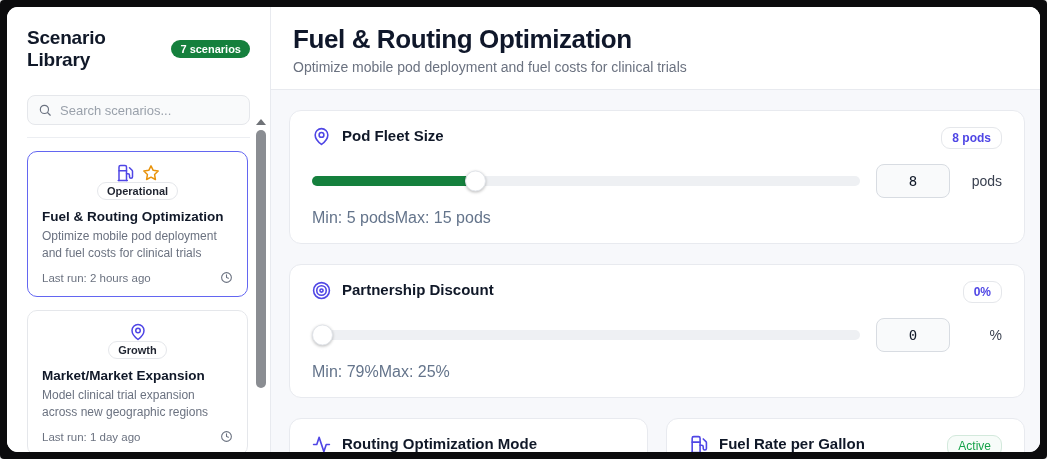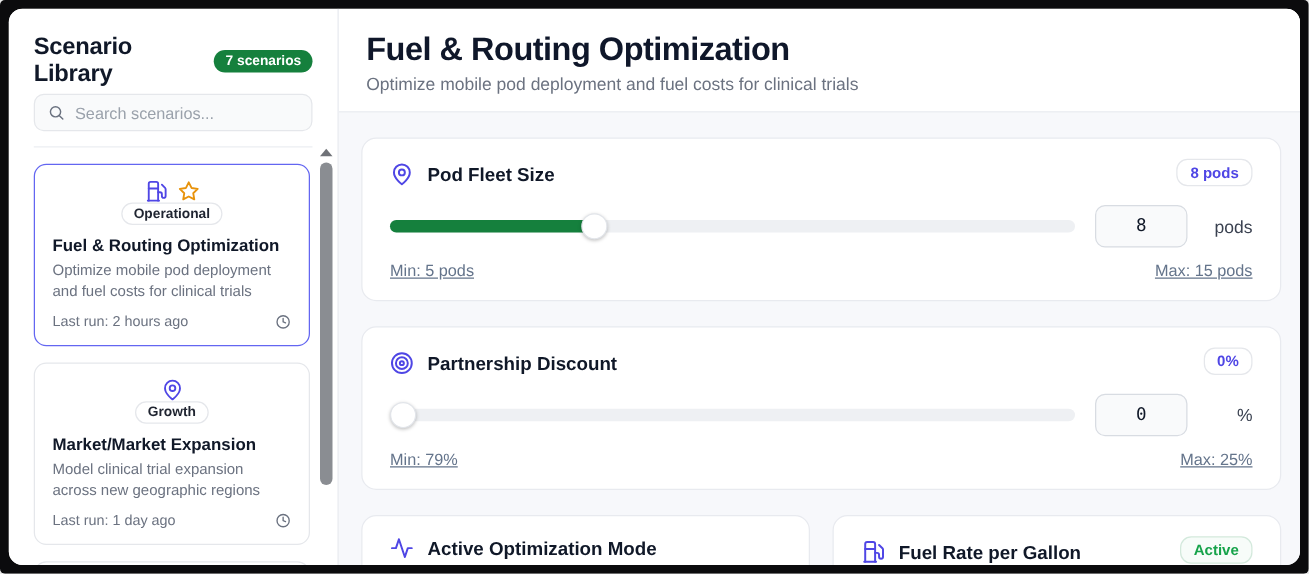--- a/index.html
+++ b/index.html
@@ -8,21 +8,21 @@
 
   .frame { width:1047px; height:459px; background:#0b0b0d; border-radius:4px; padding:7px; overflow:hidden; }
   .app { width:100%; height:100%; background:#ffffff; border-radius:11px; overflow:hidden; display:flex; }
 
   
   .sidebar { width:264px; min-width:264px; background:#ffffff; border-right:1px solid #e8eaef; position:relative; display:flex; flex-direction:column; }
   .sb-head { padding:20px 20px 0 20px; }
   .sb-title-row { display:flex; align-items:center; gap:9px; }
   .sb-title { font-size:19px; font-weight:700; color:#101828; letter-spacing:-0.2px; }
   .count-badge { background:#15803d; color:#ffffff; font-size:11px; font-weight:700; padding:3px 9px; border-radius:999px; white-space:nowrap; }
-  .search-box { margin-top:4px; height:30px; border:1px solid #e5e7eb; background:#f9fafb; border-radius:8px; display:flex; align-items:center; padding:0 10px; gap:8px; }
+  .search-box { margin-top:24px; height:30px; border:1px solid #e5e7eb; background:#f9fafb; border-radius:8px; display:flex; align-items:center; padding:0 10px; gap:8px; }
   .search-box svg { width:14px; height:14px; color:#6b7280; flex:none; }
   .search-input { border:none; outline:none; background:transparent; font-size:13px; color:#374151; width:100%; font-family:"Liberation Sans", sans-serif; }
   .search-input::placeholder { color:#9aa1ab; }
   .sb-divider { border-bottom:1px solid #eceef2; margin-top:12px; }
 
   .sb-list { flex:1; overflow:hidden; padding:13px 22px 0 20px; }
   .scen-card { border:1px solid #e5e7eb; border-radius:10px; padding:12px 14px; margin-bottom:13px; background:#fff; cursor:pointer; }
   .scen-card.selected { border:1.5px solid #6366f1; }
   .scen-head { display:flex; align-items:center; justify-content:space-between;flex-direction:column; }
   .scen-icons { display:flex; align-items:center; gap:8px; }
@@ -41,33 +41,33 @@
   .sb-thumb { width:10px; margin:5px auto 0; height:258px; background:#8a8d92; border-radius:5px; }
 
   
   .main { flex:1; background:#f7f8fb; display:flex; flex-direction:column; overflow:hidden; }
   .main-head { background:#ffffff; padding:17px 24px 14px 22px; border-bottom:1px solid #e8eaef; }
   .main-title { font-size:26px; font-weight:700; color:#0f172a; letter-spacing:-0.4px; }
   .main-sub { margin-top:4px; font-size:14px; color:#6b7280; }
   .main-body { flex:1; padding:20px 15px 0 18px; overflow:hidden; }
 
   .ctl-card { background:#ffffff; border:1px solid #e8eaef; border-radius:12px; padding:16px 22px; margin-bottom:20px; }
-  .ctl-head { display:flex; align-items:flex-end; }
+  .ctl-head { display:flex; align-items:flex-start; }
   .ctl-head svg { width:19px; height:19px; color:#4f46e5; flex:none; }
   .ctl-name { margin-left:11px; font-size:15px; font-weight:700; color:#101828; flex:1; }
   .val-badge { border:1px solid #e5e7eb; border-radius:9px; padding:3px 10px; font-size:12px; font-weight:700; color:#4f46e5; background:#fff; }
-  .active-badge { border:1px solid #d3e9dc; border-radius:9px; padding:3px 10px; font-size:12px; font-weight:700; color:#16a34a; background:#f7fcf9; }
+  .active-badge { border:1px solid #d3e9dc; border-radius:9px; padding:3px 10px; font-size:12px; font-weight:400; color:#16a34a; background:#f7fcf9; }
 
   .slider-row { margin-top:15px; display:flex; align-items:center; gap:16px; }
   .track { flex:1; height:10px; background:#eef0f3; border-radius:6px; position:relative; }
   .fill { height:100%; background:#15803d; border-radius:6px; }
   .thumb { position:absolute; top:50%; transform:translateY(-50%); width:21px; height:21px; background:#ffffff; border-radius:50%; border:1px solid #e2e5ea; box-shadow:0 1px 3px rgba(0,0,0,.25); }
   .val-input { width:74px; height:34px; text-align:center; background:#f9fafb; border:1px solid #d8dce2; border-radius:8px; font-size:14px; color:#101828; font-family:"DejaVu Sans Mono", monospace; outline:none; flex:none; }
   .unit { font-size:14px; color:#3a4150; width:36px; flex:none;text-align:right; }
-  .minmax { margin-top:11px; display:flex; justify-content:space-between; font-size:13px; color:#64748b;text-decoration:underline; }
+  .minmax { margin-top:11px; display:flex; font-size:16px; color:#64748b; }
 
   .bottom-grid { display:grid; grid-template-columns:1fr 1fr; gap:18px; }
   .bottom-card { height:96px; }
 </style>
 </head>
 <body>
 
 <svg width="0" height="0" style="position:absolute">
   <defs>
     <g id="i-search">
@@ -237,21 +237,21 @@
             <span>Max: 25%</span>
           </div>
         </section>
 
         <div class="bottom-grid">
           <section class="ctl-card bottom-card">
             <div class="ctl-head">
               <svg viewBox="0 0 24 24">
                   <use href="#i-activity"></use>
                 </svg>
-              <span class="ctl-name">Active Optimization Mode</span>
+              <span class="ctl-name">Routing Optimization Mode</span>
             </div>
           </section>
           <section class="ctl-card bottom-card">
             <div class="ctl-head">
               <svg viewBox="0 0 24 24">
                   <use href="#i-fuel"></use>
                 </svg>
               <span class="ctl-name">Fuel Rate per Gallon</span>
               <span class="active-badge">Active</span>
             </div>

